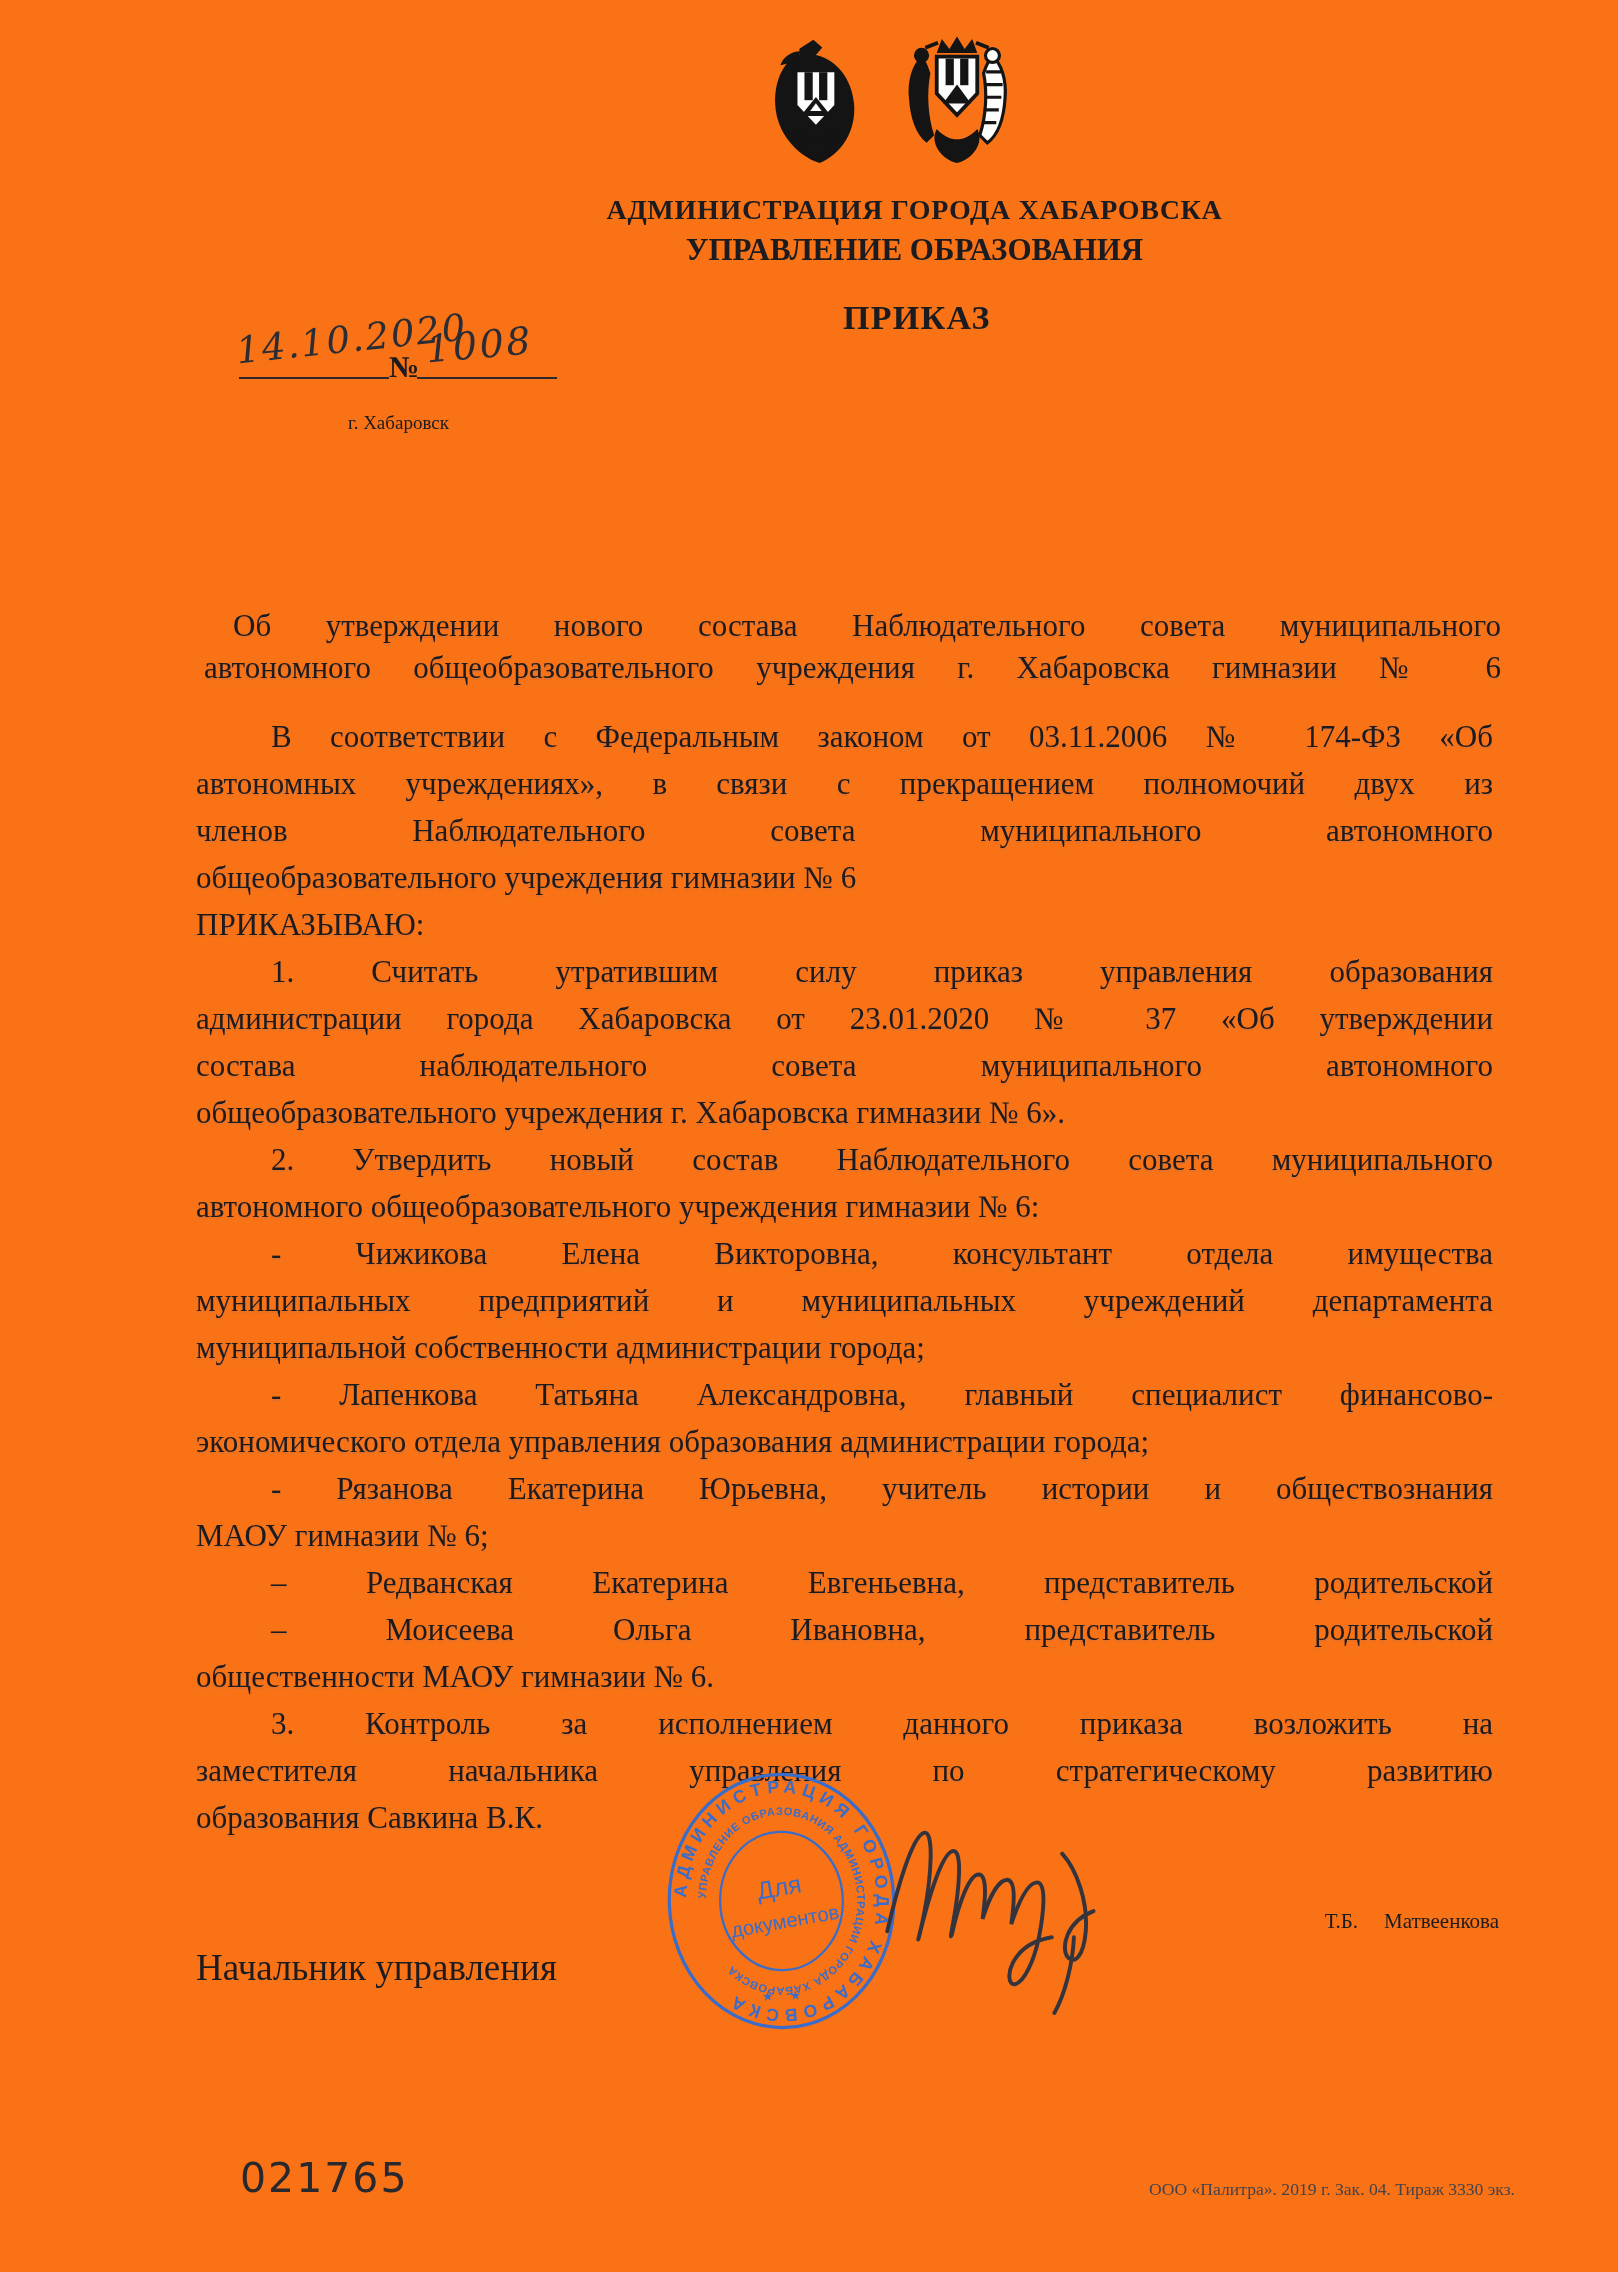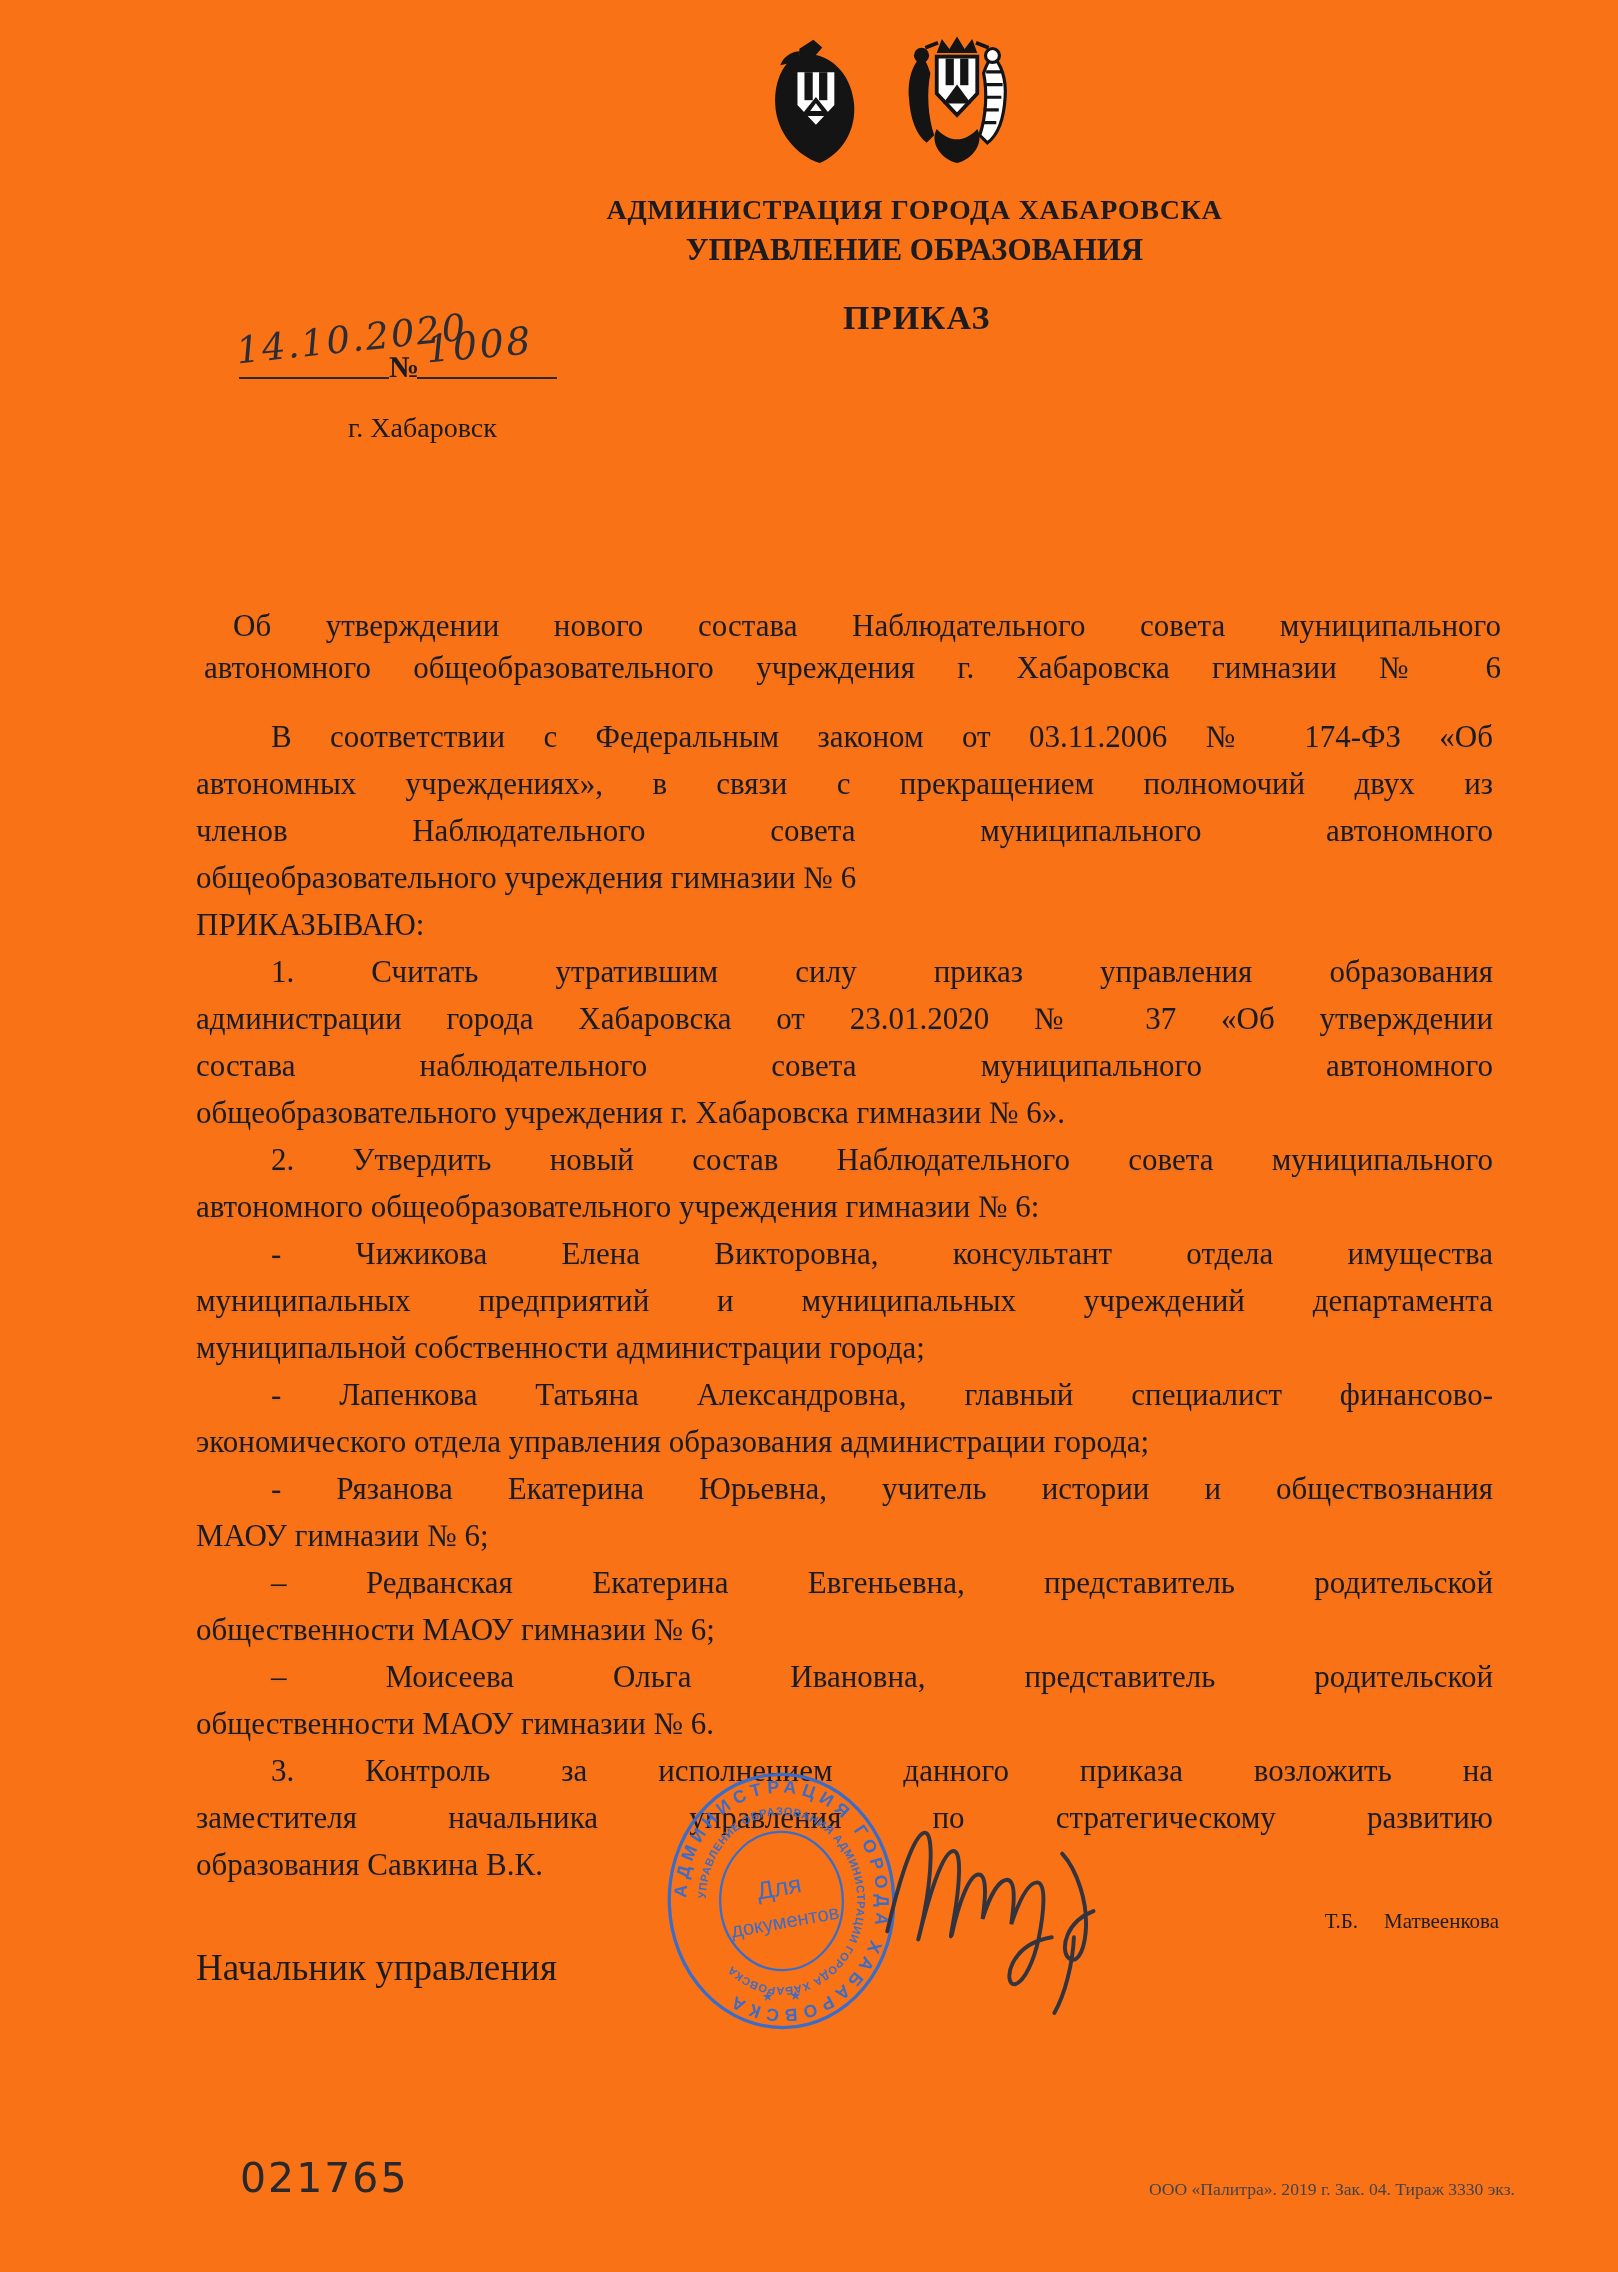--- a/index.html
+++ b/index.html
@@ -21,21 +21,21 @@
   
   .hw { font-family:"DejaVu Serif", serif; font-style:italic; color:#2c2c35; }
   .date-script  { position:absolute; left:236px; top:321px; width:163px; font-size:37px;
                   transform:rotate(-6deg); letter-spacing:2px; white-space:nowrap; }
   .num-script   { position:absolute; left:426px; top:323px; font-size:38px;
                   transform:rotate(-5deg); letter-spacing:2.6px; white-space:nowrap; }
   .num-sign { position:absolute; left:389px; top:350px; font-size:30px; font-weight:bold; }
   .u-line { position:absolute; height:0; border-top:2.6px solid #2a2a2e; }
   .u1 { left:239px; top:377px; width:150px; }
   .u2 { left:417px; top:377px; width:140px; }
-  .city { position:absolute; left:348px; top:412px; font-size:28px; }
+  .city { position:absolute; left:348px; top:412px; font-size:19px; }
   
   .subject { position:absolute; left:204px; top:605px;  width:1297px; font-size:31px; line-height:42px; }
   .bodytxt { position:absolute; left:196px; top:713px; width:1297px; font-size:31px; line-height:47px; }
   .line { text-align:justify; text-align-last:justify;
           text-shadow:0 2px 0.7px rgba(80,100,200,0.13); }
   .line.left { text-align-last:left; }
   .ind  { text-indent:75px; }
   .sind { text-indent:29px; }
   
   .sig-title { position:absolute; left:196px;  top:1946px; font-size:37px; }
@@ -118,21 +118,20 @@
     <div class="line ind">2. Утвердить новый состав Наблюдательного совета муниципального</div>
     <div class="line left">автономного общеобразовательного учреждения  гимназии № 6:</div>
     <div class="line ind">- Чижикова Елена Викторовна, консультант отдела имущества</div>
     <div class="line">муниципальных предприятий и муниципальных учреждений департамента</div>
     <div class="line left">муниципальной собственности администрации города;</div>
     <div class="line ind">- Лапенкова Татьяна Александровна, главный специалист финансово-</div>
     <div class="line left">экономического отдела управления образования администрации города;</div>
     <div class="line ind">- Рязанова Екатерина Юрьевна, учитель истории и обществознания</div>
     <div class="line left">МАОУ гимназии № 6;</div>
     <div class="line ind">– Редванская Екатерина Евгеньевна,  представитель родительской</div>
-    <div class="line left">общественности  МАОУ  гимназии № 6;</div>
     <div class="line ind">– Моисеева Ольга Ивановна, представитель родительской</div>
     <div class="line left">общественности МАОУ гимназии № 6.</div>
     <div class="line ind">3. Контроль  за исполнением данного приказа возложить на</div>
     <div class="line">заместителя начальника управления по стратегическому развитию</div>
     <div class="line left">образования Савкина В.К.</div>
   </div>
 
   <div class="sig-title">Начальник управления</div>
   <div class="sig-name">
     <span class="ini">Т.Б.</span><span>Матвеенкова</span>

